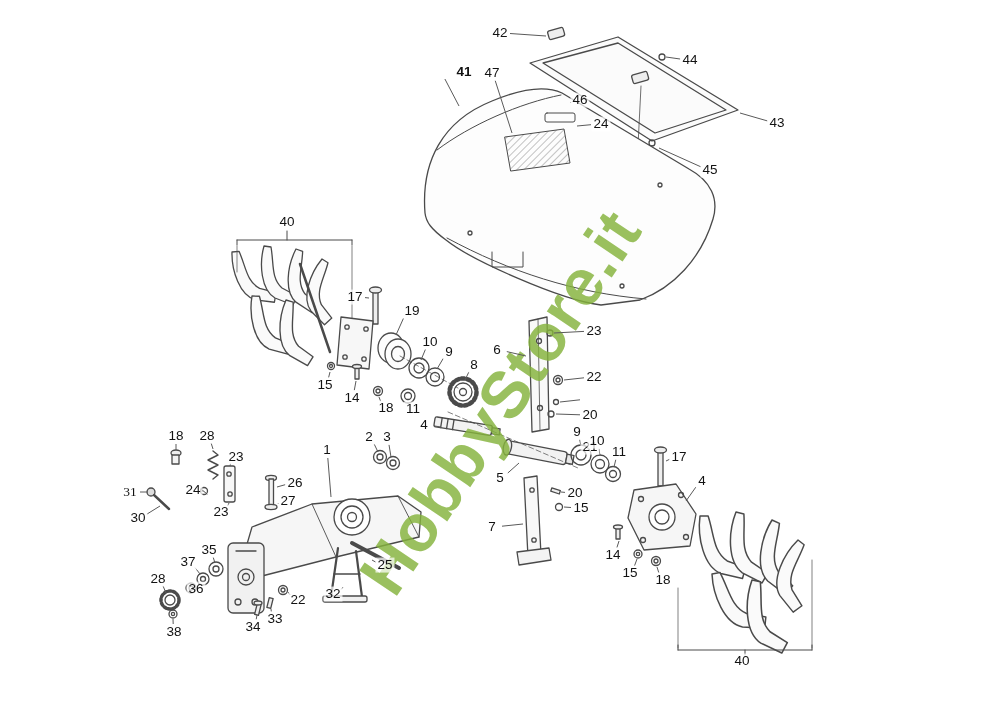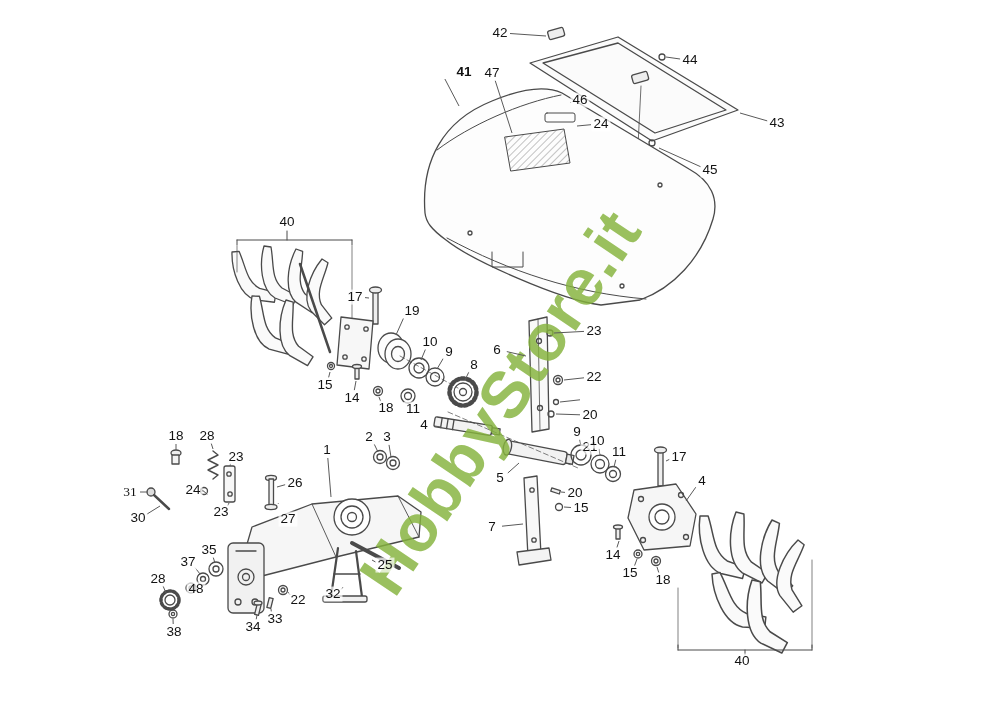--- a/index.html
+++ b/index.html
@@ -343,42 +343,42 @@
       <div class="callout" style="left: 590px; top: 415px;">20</div>
       <div class="callout" style="left: 424px; top: 425px;">4</div>
       <div class="callout" style="left: 369px; top: 437px;">2</div>
       <div class="callout" style="left: 387px; top: 437px;">3</div>
       <div class="callout" style="left: 176px; top: 436px;">18</div>
       <div class="callout" style="left: 207px; top: 436px;">28</div>
       <div class="callout" style="left: 236px; top: 457px;">23</div>
       <div class="callout" style="left: 327px; top: 450px;">1</div>
       <div class="callout" style="left: 295px; top: 483px;">26</div>
       <div class="callout" style="left: 193px; top: 490px;">24</div>
-      <div class="callout" style="left: 288px; top: 501px; margin-top: 18px;">27</div>
+      <div class="callout" style="left: 288px; top: 501px;">27</div>
       <div class="callout" style="left: 130px; top: 492px; font-family: Liberation Serif, serif;">31</div>
       <div class="callout" style="left: 138px; top: 518px;">30</div>
       <div class="callout" style="left: 221px; top: 512px;">23</div>
       <div class="callout" style="left: 500px; top: 478px;">5</div>
       <div class="callout" style="left: 577px; top: 432px;">9</div>
       <div class="callout" style="left: 597px; top: 441px;">10</div>
       <div class="callout" style="left: 619px; top: 452px;">11</div>
       <div class="callout" style="left: 679px; top: 457px;">17</div>
       <div class="callout" style="left: 702px; top: 481px;">4</div>
       <div class="callout" style="left: 575px; top: 493px;">20</div>
       <div class="callout" style="left: 581px; top: 508px;">15</div>
       <div class="callout" style="left: 492px; top: 527px;">7</div>
       <div class="callout" style="left: 613px; top: 555px;">14</div>
       <div class="callout" style="left: 630px; top: 573px;">15</div>
       <div class="callout" style="left: 663px; top: 580px;">18</div>
       <div class="callout" style="left: 385px; top: 565px;">25</div>
       <div class="callout" style="left: 209px; top: 550px;">35</div>
       <div class="callout" style="left: 188px; top: 562px;">37</div>
       <div class="callout" style="left: 333px; top: 594px;">32</div>
       <div class="callout" style="left: 158px; top: 579px;">28</div>
-      <div class="callout" style="left: 196px; top: 589px;">48</div>
+      <div class="callout" style="left: 196px; top: 589px;">36</div>
       <div class="callout" style="left: 298px; top: 600px;">22</div>
       <div class="callout" style="left: 174px; top: 632px;">38</div>
       <div class="callout" style="left: 253px; top: 627px;">34</div>
       <div class="callout" style="left: 275px; top: 619px;">33</div>
       <div class="callout" style="left: 742px; top: 661px;">40</div>
     </div>
 
 </div>
 
 </body></html>

